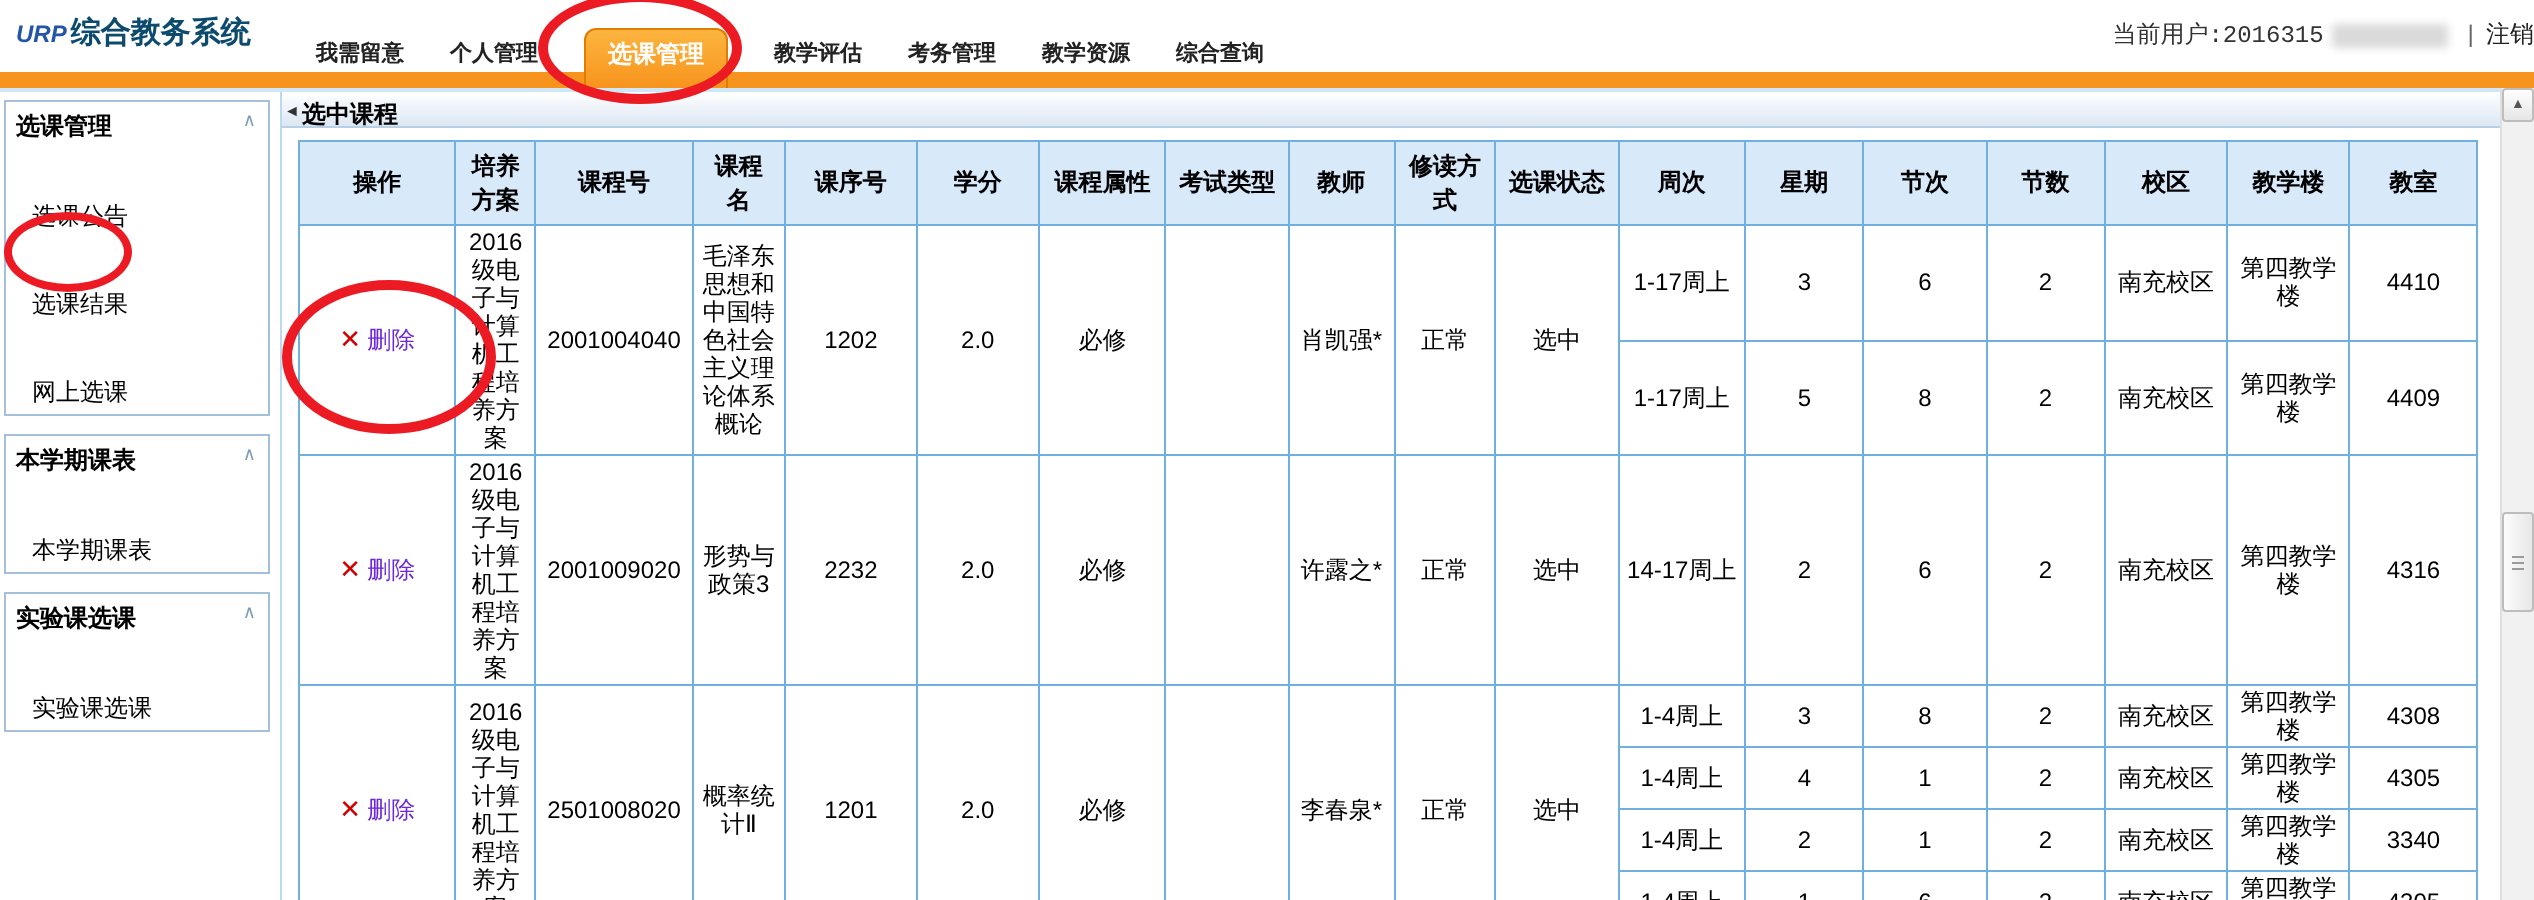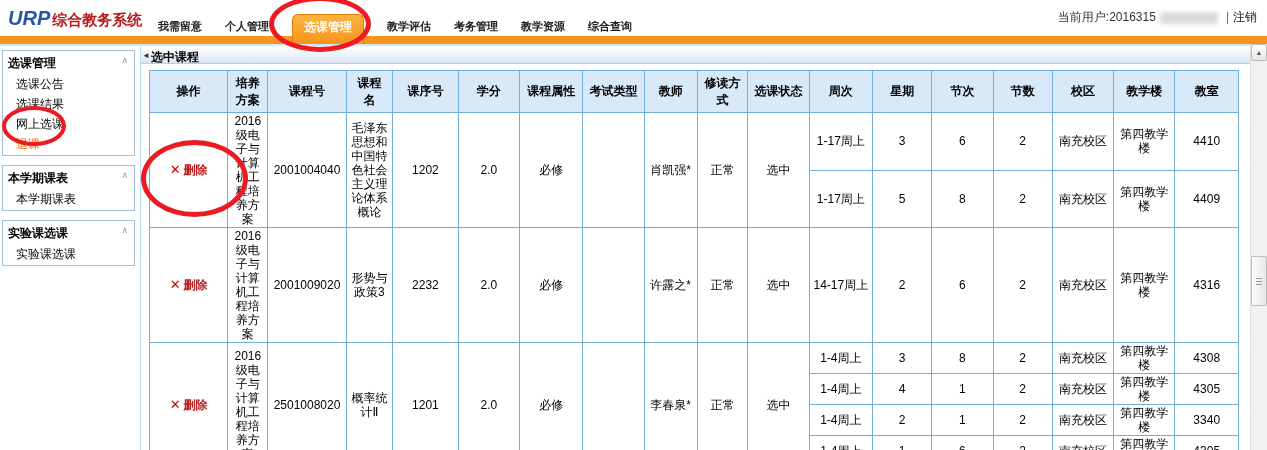--- a/index.html
+++ b/index.html
@@ -5,63 +5,63 @@
   * { box-sizing: border-box; }
   html,body { margin:0; padding:0; }
   body {
     width:1267px; height:450px; overflow:hidden; position:relative;
     background:#fff; font-family:"Liberation Sans","DejaVu Sans",sans-serif;
   }
 
   
   .topbar { position:relative; height:44px; background:#fff; }
   .logo { position:absolute; left:8px; top:7px; white-space:nowrap; }
-  .logo .urp { color:#2456a5; font-weight:bold; font-style:italic; font-size:20px; }
-  .logo .rest { color:#b91c1c; font-weight:bold; font-size:15px; margin-left:2px; }
+  .logo .urp { color:#2456a5; font-weight:bold; font-style:italic; font-size:12px; }
+  .logo .rest { color:#0c4a6e; font-weight:bold; font-size:15px; margin-left:2px; }
   .orange-bar { position:absolute; left:0; right:0; bottom:0; height:8px; background:#f7941d; }
   .nav { position:absolute; left:158px; bottom:9px; display:flex; align-items:flex-end; z-index:2; }
   .nav-item { font-size:11px; font-weight:bold; color:#222; margin-right:23px; padding-bottom:1px; cursor:pointer; white-space:nowrap; }
   .nav-tab {
     background:linear-gradient(#fcb53f,#f7941d); color:#fff;
     border:1px solid #e07c00; border-bottom:none; border-radius:6px 6px 0 0;
     padding:4px 11px 8px; margin-bottom:-9px; margin-right:23px;
     font-size:12px; font-weight:bold; cursor:pointer; white-space:nowrap;
   }
-  .user-info { position:absolute; right:10px; top:9px; font-size:12px; color:#333; white-space:nowrap; }
+  .user-info { position:absolute; right:0; top:9px; font-size:12px; color:#333; white-space:nowrap;font-family:Liberation Mono, monospace; }
   .redact { display:inline-block; width:58px; height:12px; background:#dadada; filter:blur(2px); vertical-align:middle; border-radius:2px; margin:0 4px; }
   .logout-sep { margin:0 4px; color:#666; }
   .logout { color:#222; cursor:pointer; }
 
   
   .layout { display:flex; height:406px; border-top:2px solid #cfe8f7; background:#fff; }
 
   
   .sidebar { width:137px; padding-top:2px; flex:none; }
   .side-box { border:1px solid #a3bfdc; margin:2px 2px 9px 2px; background:#fff; }
   .side-title { font-size:12px; font-weight:bold; color:#000; padding:4px 5px 3px; position:relative; cursor:pointer; }
   .side-title .chev { position:absolute; right:6px; top:4px; color:#7f9db9; font-size:9px; font-weight:normal; }
-  .side-item { font-size:12px; color:#000; padding:1px 0 2px 13px; cursor:pointer; }
+  .side-item { font-size:12px; color:#000; padding:1px 0 2px 13px; cursor:pointer;margin-top:24px; }
   .side-item.active { color:#f60; }
 
   
   .main { flex:1; position:relative; border-left:1px solid #bcd9ee; margin-left:3px; padding-right:17px; background:#fff; }
   .panel-header {
     height:18px; background:linear-gradient(#ffffff,#dbe7f3);
     border-bottom:1px solid #b9cfe4; font-size:12px; font-weight:bold;
     padding:3px 4px 0 10px; position:relative; color:#000;
   }
   .panel-collapse { position:absolute; left:1px; top:5px; font-size:8px; color:#333; cursor:pointer; }
 
   .table-wrap { padding:6px 0 0 8px; }
   table { border-collapse:collapse; table-layout:fixed; width:1090px; }
   th,td { border:1px solid #6fb0e0; font-size:12px; text-align:center; word-break:break-all; vertical-align:middle; color:#000; }
   th { background:#d8e9fa; font-weight:bold; height:42px; padding:1px 6px; }
   td { padding:1px 3px; height:24px; line-height:14px; background:#fff; }
   .del-x { color:#d10000; font-weight:bold; margin-right:3px; font-size:13px; }
-  .del-link { color:#b91c1c; cursor:pointer;font-weight:bold; }
+  .del-link { color:#6d28d9; cursor:pointer; }
 
   
   .scrollbar { position:absolute; top:44px; right:0; bottom:0; width:17px; background:#f1f1f1; border-left:1px solid #e0e0e0; z-index:3; }
   .sb-btn {
     height:17px; background:linear-gradient(#fefefe,#e6e6e6); border:1px solid #bdbdbd;
     border-radius:2px; font-size:7px; color:#555; text-align:center; line-height:15px; cursor:pointer;
   }
   .sb-thumb {
     position:absolute; top:212px; left:0; width:16px; height:50px;
     background:linear-gradient(90deg,#fcfcfc,#e7e7e7); border:1px solid #bdbdbd; border-radius:2px; cursor:pointer;
@@ -96,21 +96,20 @@
   <div class="orange-bar"></div>
 </div>
 
 <div class="layout">
   <div class="sidebar" id="sidebar">
       <div class="side-box">
         <div class="side-title">选课管理<span class="chev">∧</span></div>
         <div class="side-item">选课公告</div>
         <div class="side-item">选课结果</div>
         <div class="side-item">网上选课</div>
-        <div class="side-item active">退课</div>
       </div>
       <div class="side-box">
         <div class="side-title">本学期课表<span class="chev">∧</span></div>
         <div class="side-item">本学期课表</div>
       </div>
       <div class="side-box">
         <div class="side-title">实验课选课<span class="chev">∧</span></div>
         <div class="side-item">实验课选课</div>
       </div>
     </div>

